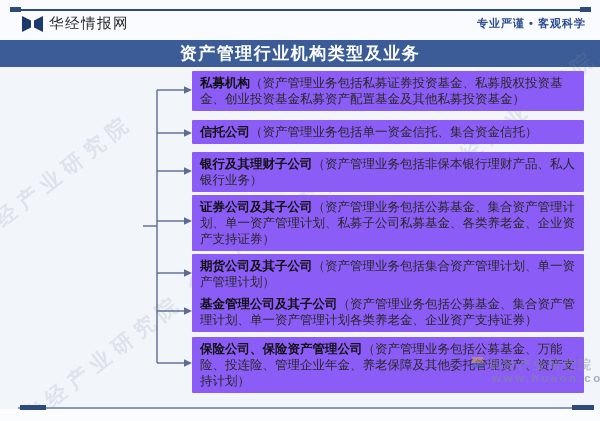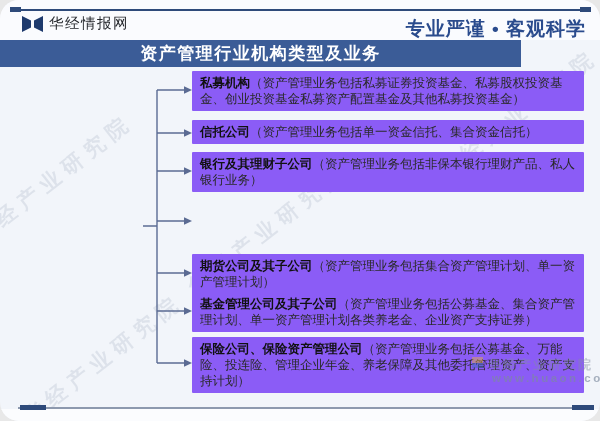--- a/index.html
+++ b/index.html
@@ -1,34 +1,33 @@
 <!DOCTYPE html>
 <html><head>
 <meta charset="utf-8">
 <style>
   * { margin:0; padding:0; box-sizing:border-box; }
   html,body { background:#e8e8e8; }
   .page {
     position:relative; width:600px; height:421px; overflow:hidden;
     background:#f2f5fa;
     font-family:"Liberation Sans","DejaVu Sans",sans-serif;
-    border-radius:19px;
   }
   
   .rule { position:absolute; background:#2e4a7a; }
   .rule-line { height:2px; }
   .rule-cap { height:5px; }
   
   .header-strip { position:absolute; left:0; top:0; width:600px; height:40px; background:#fafbfe; }
   .logo { position:absolute; left:22px; top:14px; display:flex; align-items:center; gap:6px; }
   .logo-text { font-size:14.5px; color:#23262b; letter-spacing:1.5px; }
-  .slogan { position:absolute; right:14px; top:16px; font-size:19px; font-weight:bold; color:#2a4b8d; letter-spacing:1px; }
+  .slogan { position:absolute; right:14px; top:16px; font-size:11px; font-weight:bold; color:#2a4b8d; letter-spacing:1px; }
   
   .title-bar {
-    position:absolute; left:0; top:40px; width:521px; height:27px;
+    position:absolute; left:0; top:40px; width:600px; height:27px;
     background:#3b5c97; color:#ffffff; font-size:17px; font-weight:bold;
     display:flex; align-items:center; justify-content:center; letter-spacing:1.5px;
   }
   
   .root-box {
     position:absolute; left:27px; top:199px; width:116px; height:53px;
     background:#56668f; border-radius:2px; color:#ffffff;
     font-size:13px; font-weight:bold; letter-spacing:0.5px;
     display:flex; flex-direction:column; align-items:center; justify-content:center;
     line-height:19px; text-align:center;
@@ -111,20 +110,21 @@
       <polygon points="184,269.2 184,276.8 192,273"></polygon>
       <polygon points="184,307.2 184,314.8 192,311"></polygon>
       <polygon points="184,359.2 184,366.8 192,363"></polygon>
     </g>
   </svg>
 
 
   <div class="item-box i1"><b>私募机构</b><span>（资产管理业务包括私募证券投资基金、私募股权投资基金、创业投资基金私募资产配置基金及其他私募投资基金）</span></div>
   <div class="item-box i2"><b>信托公司</b><span>（资产管理业务包括单一资金信托、集合资金信托）</span></div>
   <div class="item-box i3"><b>银行及其理财子公司</b><span>（资产管理业务包括非保本银行理财产品、私人银行业务）</span></div>
+  <div class="item-box i4"><b>证券公司及其子公司</b><span>（资产管理业务包括公募基金、集合资产管理计划、单一资产管理计划、私募子公司私募基金、各类养老金、企业资产支持证券）</span></div>
   <div class="item-box i5"><b>期货公司及其子公司</b><span>（资产管理业务包括集合资产管理计划、单一资产管理计划）</span></div>
   <div class="item-box i6"><b>基金管理公司及其子公司</b><span>（资产管理业务包括公募基金、集合资产管理计划、单一资产管理计划各类养老金、企业资产支持证券）</span></div>
   <div class="item-box i7"><b>保险公司、保险资产管理公司</b><span>（资产管理业务包括公募基金、万能险、投连险、管理企业年金、养老保障及其他委托管理资产、资产支持计划）</span></div>
 
   <div class="wm-logo">
     <div class="half-t"></div>
       <div class="half-b"></div>
   </div>
   <div class="wm-flat" style="left:488px; top:356px;">华经产业研究院</div>
   <div class="wm-url">www.huaon.com</div>

